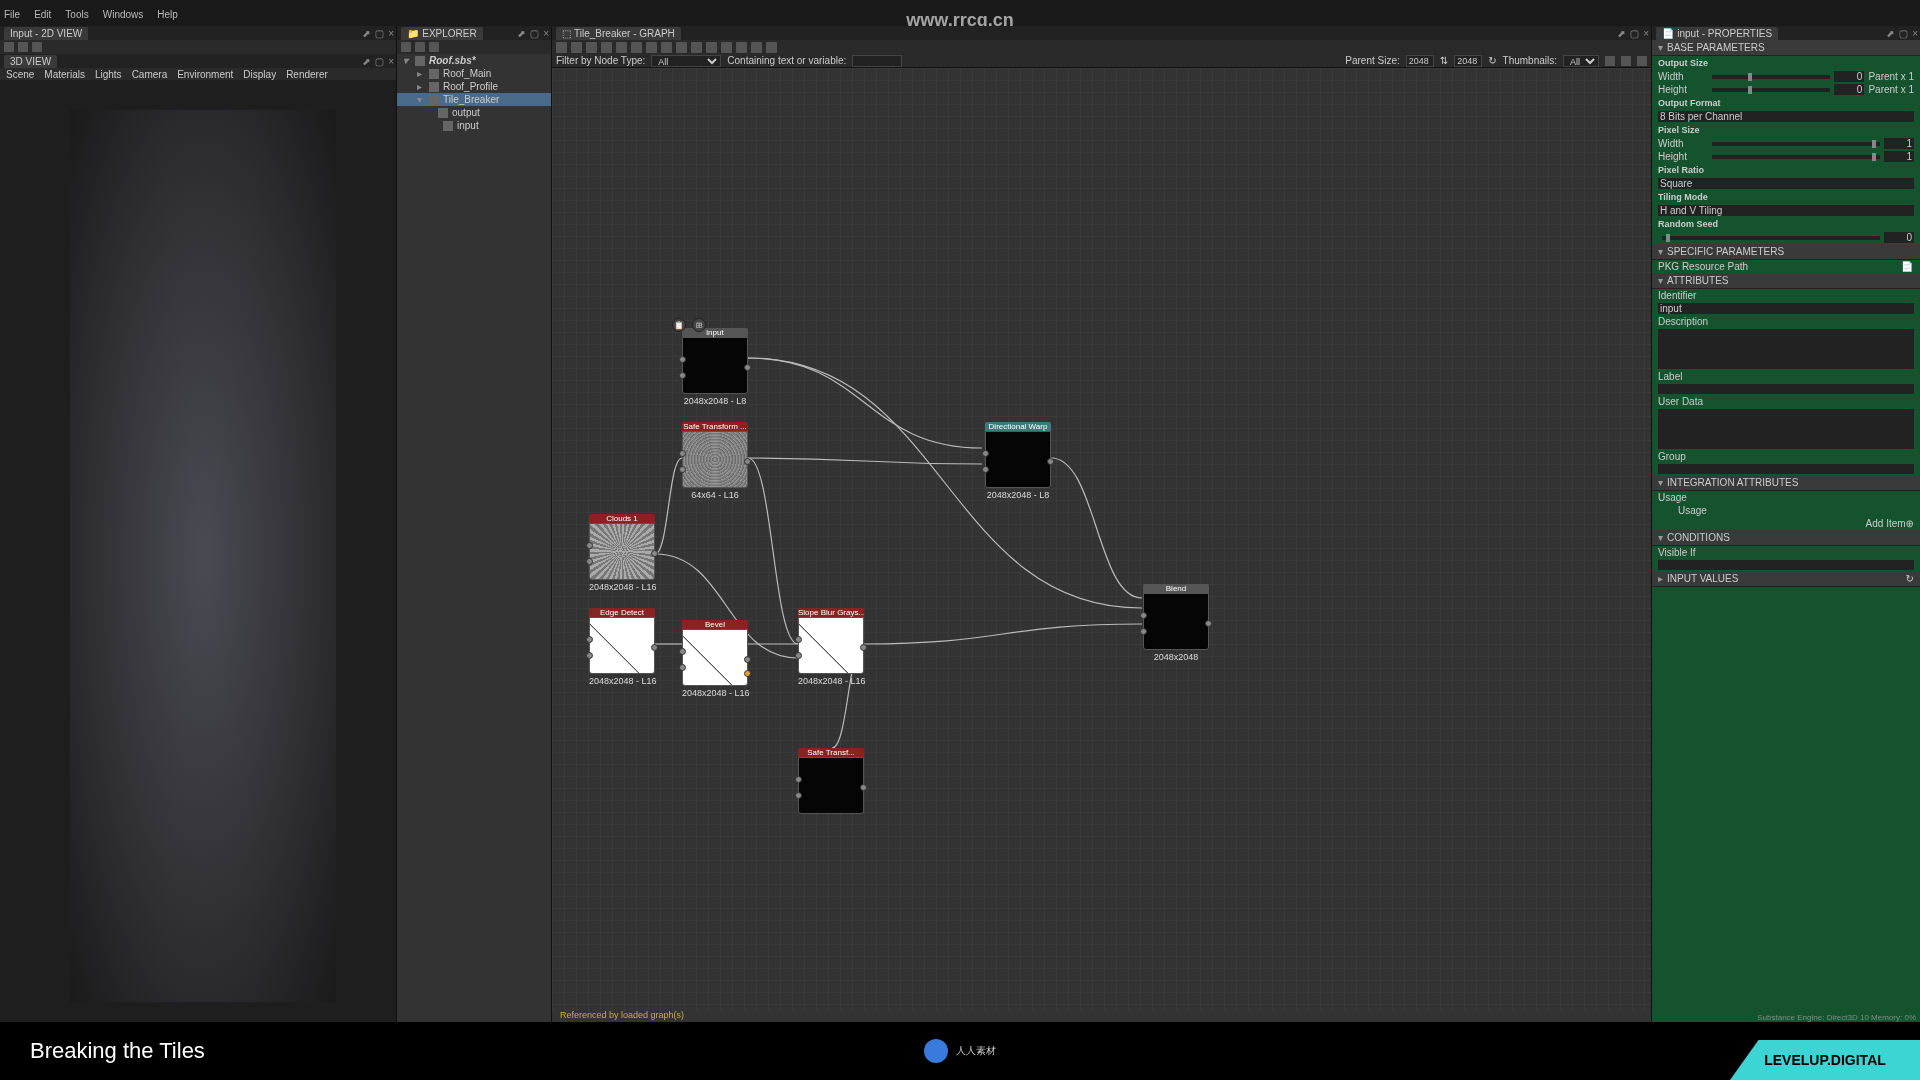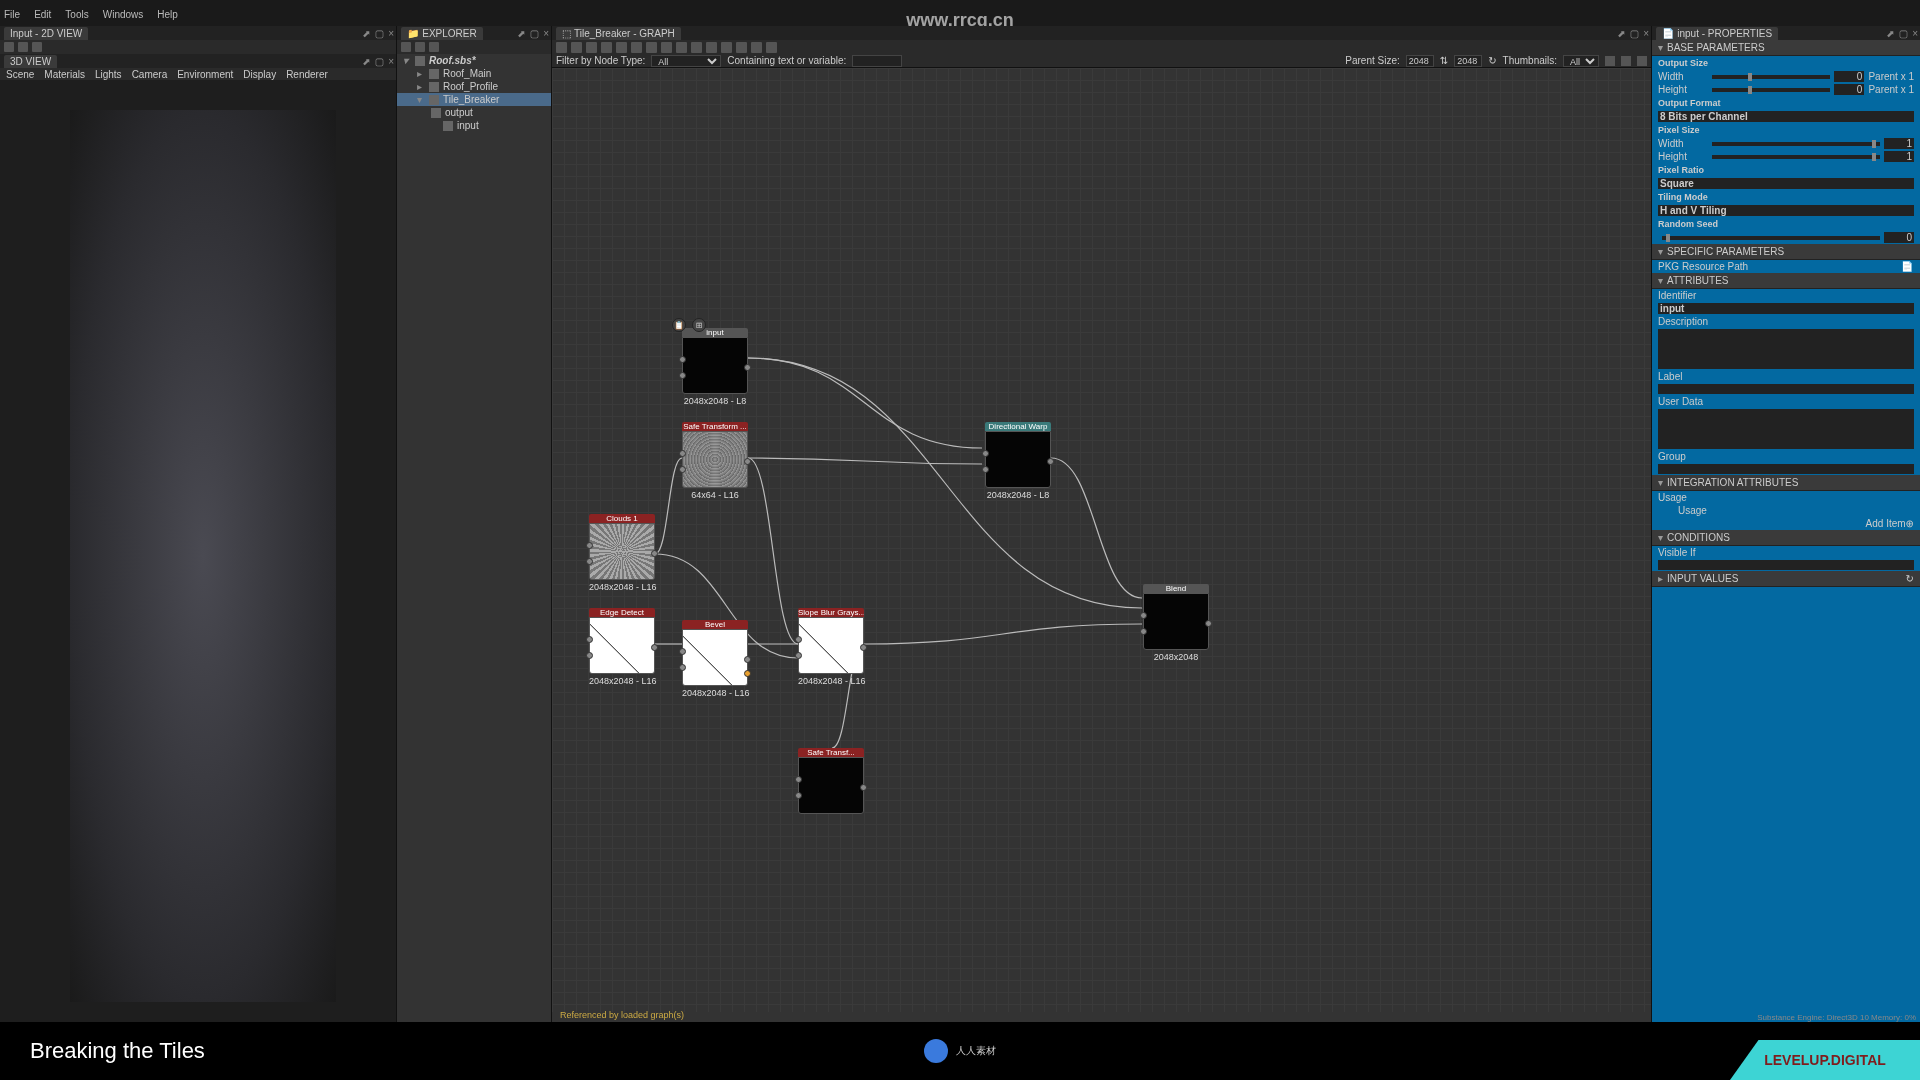--- a/index.html
+++ b/index.html
@@ -5,21 +5,21 @@
 * { margin:0; padding:0; box-sizing:border-box; font-family:Arial,sans-serif; font-size:10px; color:#ccc; user-select:none; }
 body { background:#2a2a2a; width:1920px; height:1080px; overflow:hidden; position:relative; }
 .menubar { height:28px; background:#1a1a1a; display:flex; align-items:center; padding:0 4px; font-size:9px; }
 .menubar span { margin-right:14px; cursor:pointer; color:#bbb; }
 .toolbar-top { height:14px; background:#2a2a2a; display:flex; align-items:center; padding:0 4px; gap:6px; }
 .toolbar-top .ico { width:11px; height:11px; background:#555; border-radius:2px; }
 .main-area { position:absolute; top:26px; left:0; right:0; bottom:58px; display:flex; }
 .left-col { width:396px; display:flex; flex-direction:column; background:#2f2f2f; }
 .mid-col { width:156px; background:#333; border-left:1px solid #111; border-right:1px solid #111; }
 .graph-col { flex:1; background:#333; position:relative; border-right:1px solid #111; }
-.right-col { width:268px; background:#0369a1; }
+.right-col { width:268px; background:#14532d; }
 .panel-hdr { height:14px; background:#222; display:flex; align-items:center; padding:0 4px; font-size:9px; color:#aaa; position:relative; }
 .panel-hdr .tab { background:#3a3a3a; padding:1px 6px; border-radius:2px 2px 0 0; }
 .panel-hdr .ctrls { position:absolute; right:2px; display:flex; gap:4px; }
 .panel-hdr .ctrls span { color:#888; cursor:pointer; }
 .panel-tools { height:14px; background:#2a2a2a; display:flex; align-items:center; padding:0 4px; gap:4px; }
 .panel-tools .ico { width:10px; height:10px; background:#555; border-radius:1px; }
 .view2d { flex:0 0 350px; position:relative; background:#1a1a1a; }
 .view2d-canvas { position:absolute; left:70px; top:40px; width:254px; height:254px; background:#000; }
 .view2d-info { position:absolute; bottom:28px; left:4px; font-size:9px; color:#999; }
 .view2d-tools { position:absolute; bottom:12px; left:0; right:0; height:14px; background:#2a2a2a; display:flex; align-items:center; padding:0 4px; gap:3px; }
@@ -48,26 +48,26 @@
 .hdr.red { background:#8b2222; } .hdr.gray { background:#555; } .hdr.teal { background:#3a7a7a; }
 svg.wires { position:absolute; top:0; left:0; width:100%; height:100%; pointer-events:none; }
 svg.wires path { stroke:#bbb; stroke-width:1.2; fill:none; }
 .prop-sec { background:#3a3a3a; padding:2px 6px; font-size:9px; color:#ddd; display:flex; align-items:center; border-bottom:1px solid #222; }
 .prop-sec .arrow { margin-right:4px; color:#999; }
 .prop-row { display:flex; align-items:center; padding:1px 6px; font-size:9px; color:#bbb; min-height:12px; }
 .prop-row .plabel { width:50px; }
 .prop-row .slider { flex:1; height:4px; background:#222; position:relative; margin:0 4px; }
 .prop-row .slider .thumb { position:absolute; width:4px; height:8px; background:#888; top:-2px; }
 .prop-row .val { width:30px; text-align:right; background:#222; padding:0 2px; }
-.prop-row .txt { flex:1; background:#222; padding:0 2px; min-height:10px;font-weight:bold; }
+.prop-row .txt { flex:1; background:#222; padding:0 2px; min-height:10px; }
 .prop-title { padding:2px 6px; font-size:9px; color:#ccc; font-weight:bold; }
 .bottom-bar { position:absolute; bottom:0; left:0; right:0; height:58px; background:#000; display:flex; align-items:center; }
 .bottom-title { font-size:22px; color:#fff; padding-left:30px; }
 .bottom-logo { position:absolute; left:50%; transform:translateX(-50%); font-size:20px; color:#fff; display:flex; align-items:center; gap:8px; }
-.bottom-brand { position:absolute; right:0; bottom:0; width:190px; height:40px; background:#3dd4d4; color:#7f1d1d; font-size:14px; font-weight:bold; display:flex; align-items:center; justify-content:center; clip-path:polygon(15% 0,100% 0,100% 100%,0 100%); }
+.bottom-brand { position:absolute; right:0; bottom:0; width:190px; height:40px; background:#3dd4d4; color:#000000; font-size:14px; font-weight:bold; display:flex; align-items:center; justify-content:center; clip-path:polygon(15% 0,100% 0,100% 100%,0 100%); }
 .status { position:absolute; bottom:58px; right:4px; font-size:8px; color:#888; }
 .nbtn { position:absolute; width:14px; height:14px; background:#444; border:1px solid #222; border-radius:7px; display:flex; align-items:center; justify-content:center; font-size:8px; }
 </style>
 </head>
 <body>
 
 <div class="menubar">
   <span>File</span>
   <span>Edit</span>
   <span>Tools</span>
@@ -151,21 +151,21 @@
         <div class="tree-item" style="padding-left: 20px;">
           <span class="arrow">▸</span>
           <span style="width:10px;height:10px;background:#666;display:inline-block;"></span>
           <span>Roof_Profile</span>
         </div>
         <div class="tree-item sel" style="padding-left: 20px;">
           <span class="arrow">▾</span>
           <span style="width:10px;height:10px;background:#666;display:inline-block;"></span>
           <span>Tile_Breaker</span>
         </div>
-        <div class="tree-item" style="padding-left: 22px;">
+        <div class="tree-item" style="padding-left: 29px;">
           <span class="arrow"></span>
           <span style="width:10px;height:10px;background:#666;display:inline-block;"></span>
           <span>output</span>
         </div>
         <div class="tree-item" style="padding-left: 34px;">
           <span class="arrow"></span>
           <span style="width:10px;height:10px;background:#666;display:inline-block;"></span>
           <span>input</span>
         </div>
       </div>

